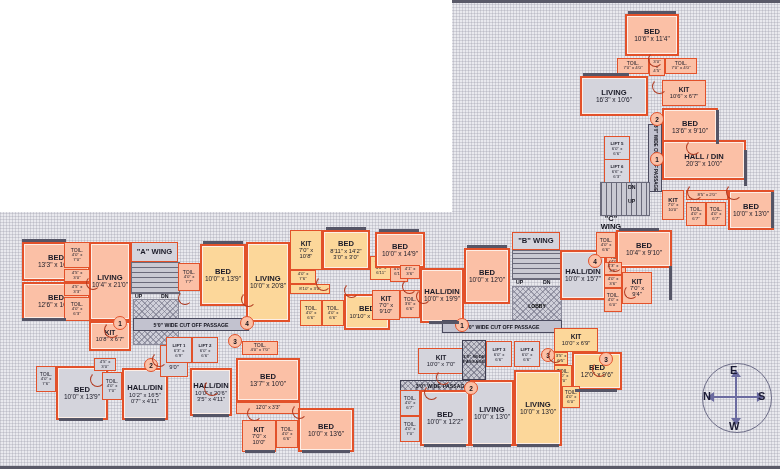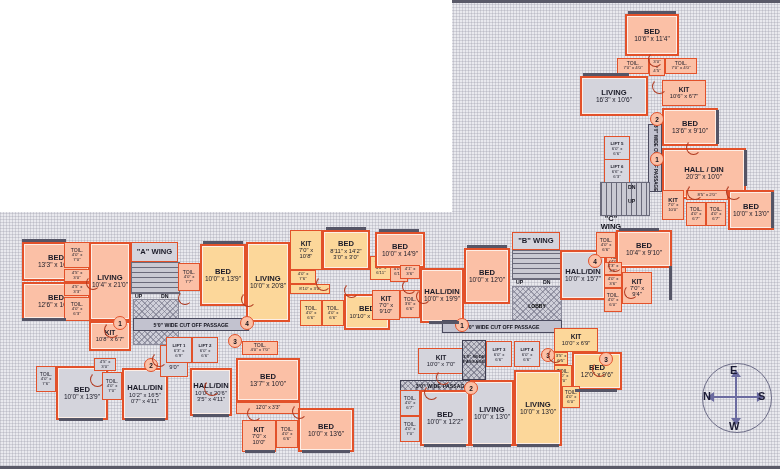--- a/index.html
+++ b/index.html
@@ -425,21 +425,21 @@
     <span class="ln s7">16'3" x 10'6"</span>
   </div>
   <div class="room peach" style="left:662px;top:80px;width:44px;height:26px;">
     <span class="ln t-name s7">KIT</span>
     <span class="ln s6">10'6" x 6'7"</span>
   </div>
   <div class="room peach thick" style="left:662px;top:108px;width:56px;height:38px;">
     <span class="ln t-name s8">BED</span>
     <span class="ln s7">13'6" x 9'10"</span>
   </div>
-  <div class="room peach thick" style="left:662px;top:148px;width:84px;height:51px;">
+  <div class="room peach thick" style="left:662px;top:140px;width:84px;height:40px;">
     <span class="ln t-name s8">HALL / DIN</span>
     <span class="ln s7">20'3" x 10'0"</span>
   </div>
   <div class="room peach" style="left:662px;top:190px;width:22px;height:30px;">
     <span class="ln t-name s6">KIT</span>
     <span class="ln s45">7'0" x</span>
     <span class="ln s45">10'0"</span>
   </div>
   <div class="room peach" style="left:686px;top:190px;width:42px;height:10px;">
     <span class="ln s45">8'5" x 2'0"</span>

